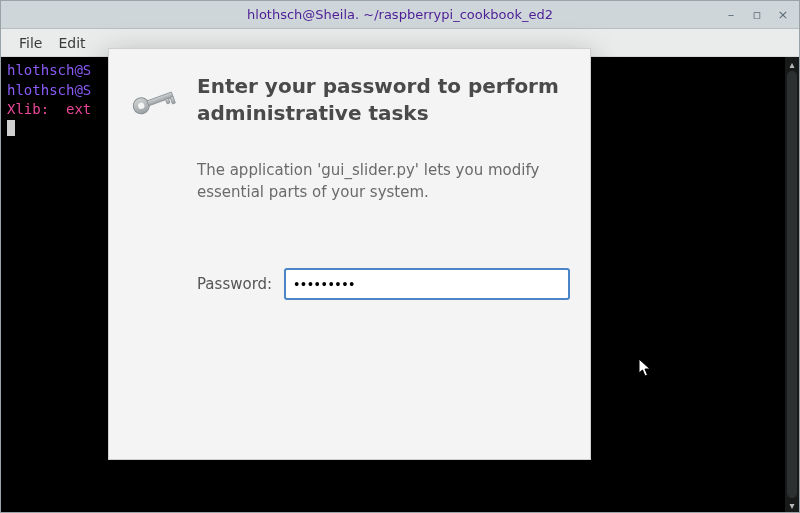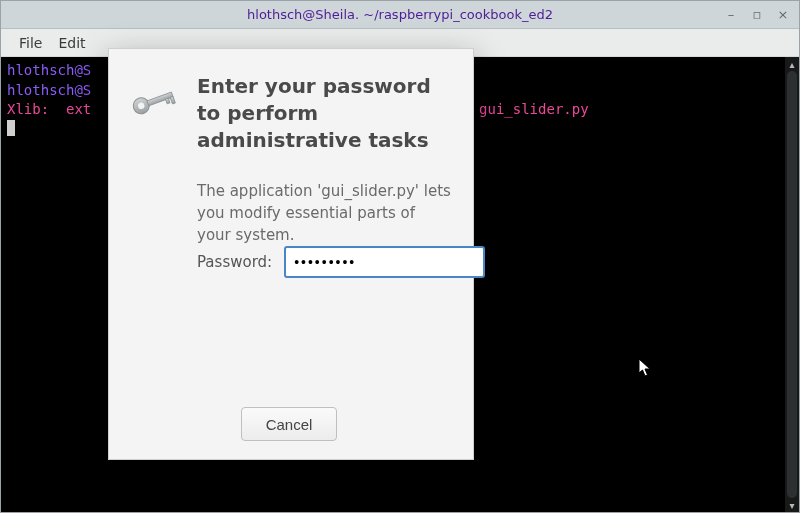--- a/index.html
+++ b/index.html
@@ -47,33 +47,33 @@
     .terminal .white { color: #ec4899; }
     .terminal .cursor { display: inline-block; width: 8px; height: 16px; background: #cfcfcf; vertical-align: -2px; }
     .scrollbar { position: absolute; top: 0; right: 0; width: 14px; height: 100%; background: #181a1a; }
     .scrollbar .track { position: absolute; top: 14px; bottom: 14px; left: 2px; right: 2px; background: #2d3030; border-radius: 5px; }
     .scrollbar .arrow { position:absolute; left:0; right:0; height:14px; display:flex; align-items:center; justify-content:center; color:#b8b8b8; font-size:10px; }
     .scrollbar .arrow.up { top:0; }
     .scrollbar .arrow.down { bottom:0; }
     .dialog {
       position: absolute;
       left: 108px; top: 48px;
-      width: 366px; height: 412px;
+      width: 483px; height: 412px;
       background: #f4f4f4;
       border: 1px solid #cfcfcf;
       box-shadow: 0 10px 30px rgba(0,0,0,0.35);
       display: flex; flex-direction: column;
       padding: 18px 20px 18px 18px;
     }
     .dialog-top { display: flex; gap: 14px; }
     .key-icon { width: 56px; height: 56px; flex: none; margin-top: 10px; }
     .dialog-heading { color: #4a4a4a; font-size: 20px; font-weight: bold; line-height: 1.35; margin-top: 6px; }
     .dialog-desc { color: #6a6a6a; font-size: 15px; line-height: 1.45; margin-top: 27px; }
     .dialog-content { margin-left: 70px; }
-    .pw-row { display: flex; align-items: center; gap: 12px; }
+    .pw-row { display: flex; align-items: center; gap: 12px; margin-top: 64px; }
     .pw-label { color: #555; font-size: 15px; }
     .pw-input {
       flex: 1; height: 32px; border: 2px solid #4a86c7; border-radius: 3px;
       padding: 0 8px; font-size: 14px; letter-spacing: 2px;
       background: #fff; outline: none;
     }
     .dialog-buttons { margin-top: auto; margin-left: 70px; display: flex; gap: 14px; justify-content: flex-start; padding-left: 44px; }
     .dlg-btn {
       min-width: 96px; height: 34px;
       border: 1px solid #bfbfbf; border-radius: 4px;
@@ -133,19 +133,18 @@
     <div class="dialog-heading">Enter your password to perform administrative tasks</div>
   </div>
   <div class="dialog-content">
     <div class="dialog-desc">The application 'gui_slider.py' lets you modify essential parts of your system.</div>
     <div class="pw-row">
       <span class="pw-label">Password:</span>
       <input class="pw-input" type="password" value="•••••••••" style="">
     </div>
   </div>
   <div class="dialog-buttons">
-    <button class="dlg-btn">Cancel</button>
   </div>
 </div>
 
 <svg class="mouse-cursor" viewBox="0 0 16 20">
   <path d="M1 1 L1 15 L4.5 12 L7 18 L9.5 17 L7 11 L12 11 Z" fill="#ffffff" stroke="#000" stroke-width="1"></path>
 </svg>
 
 </body></html>

